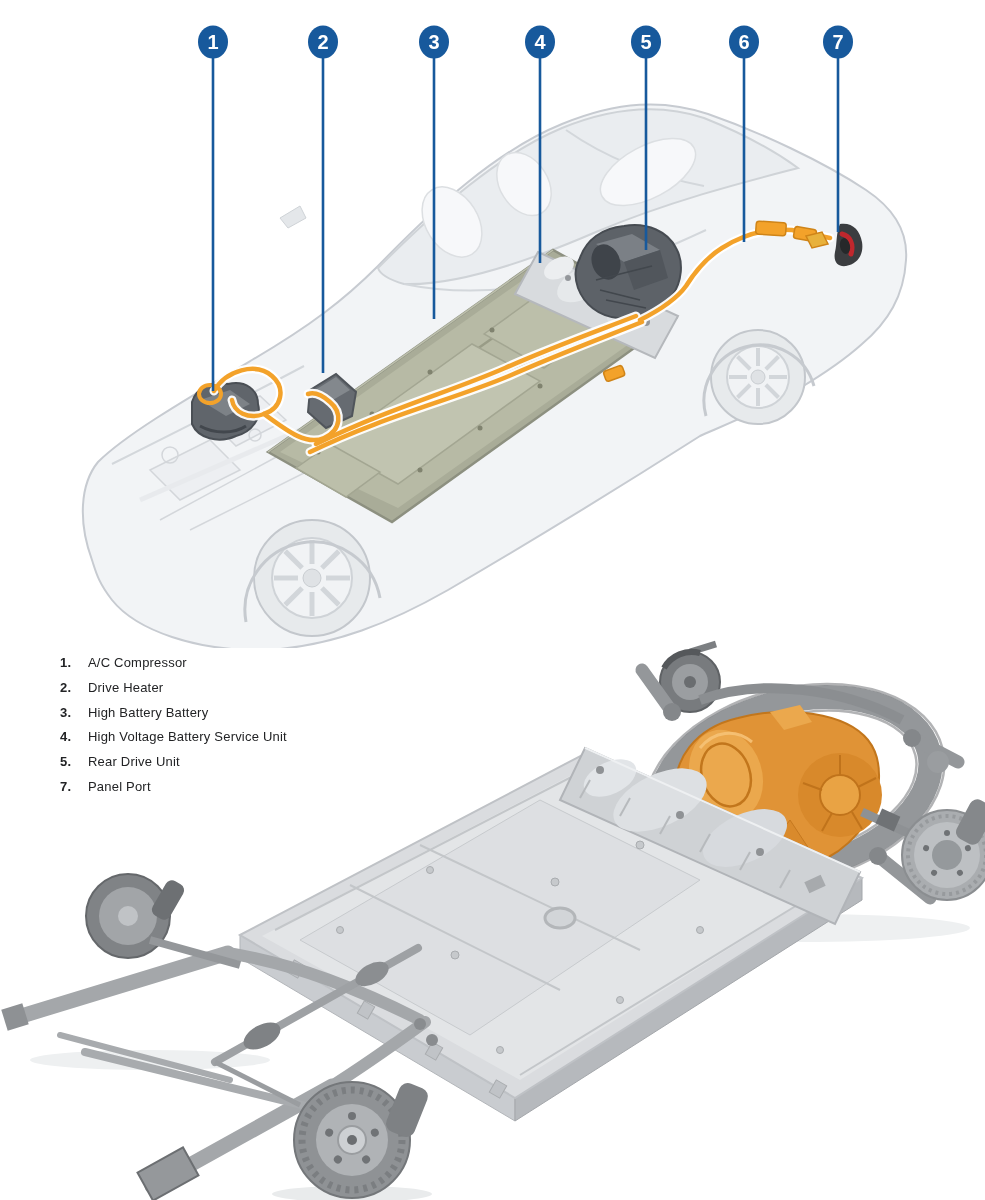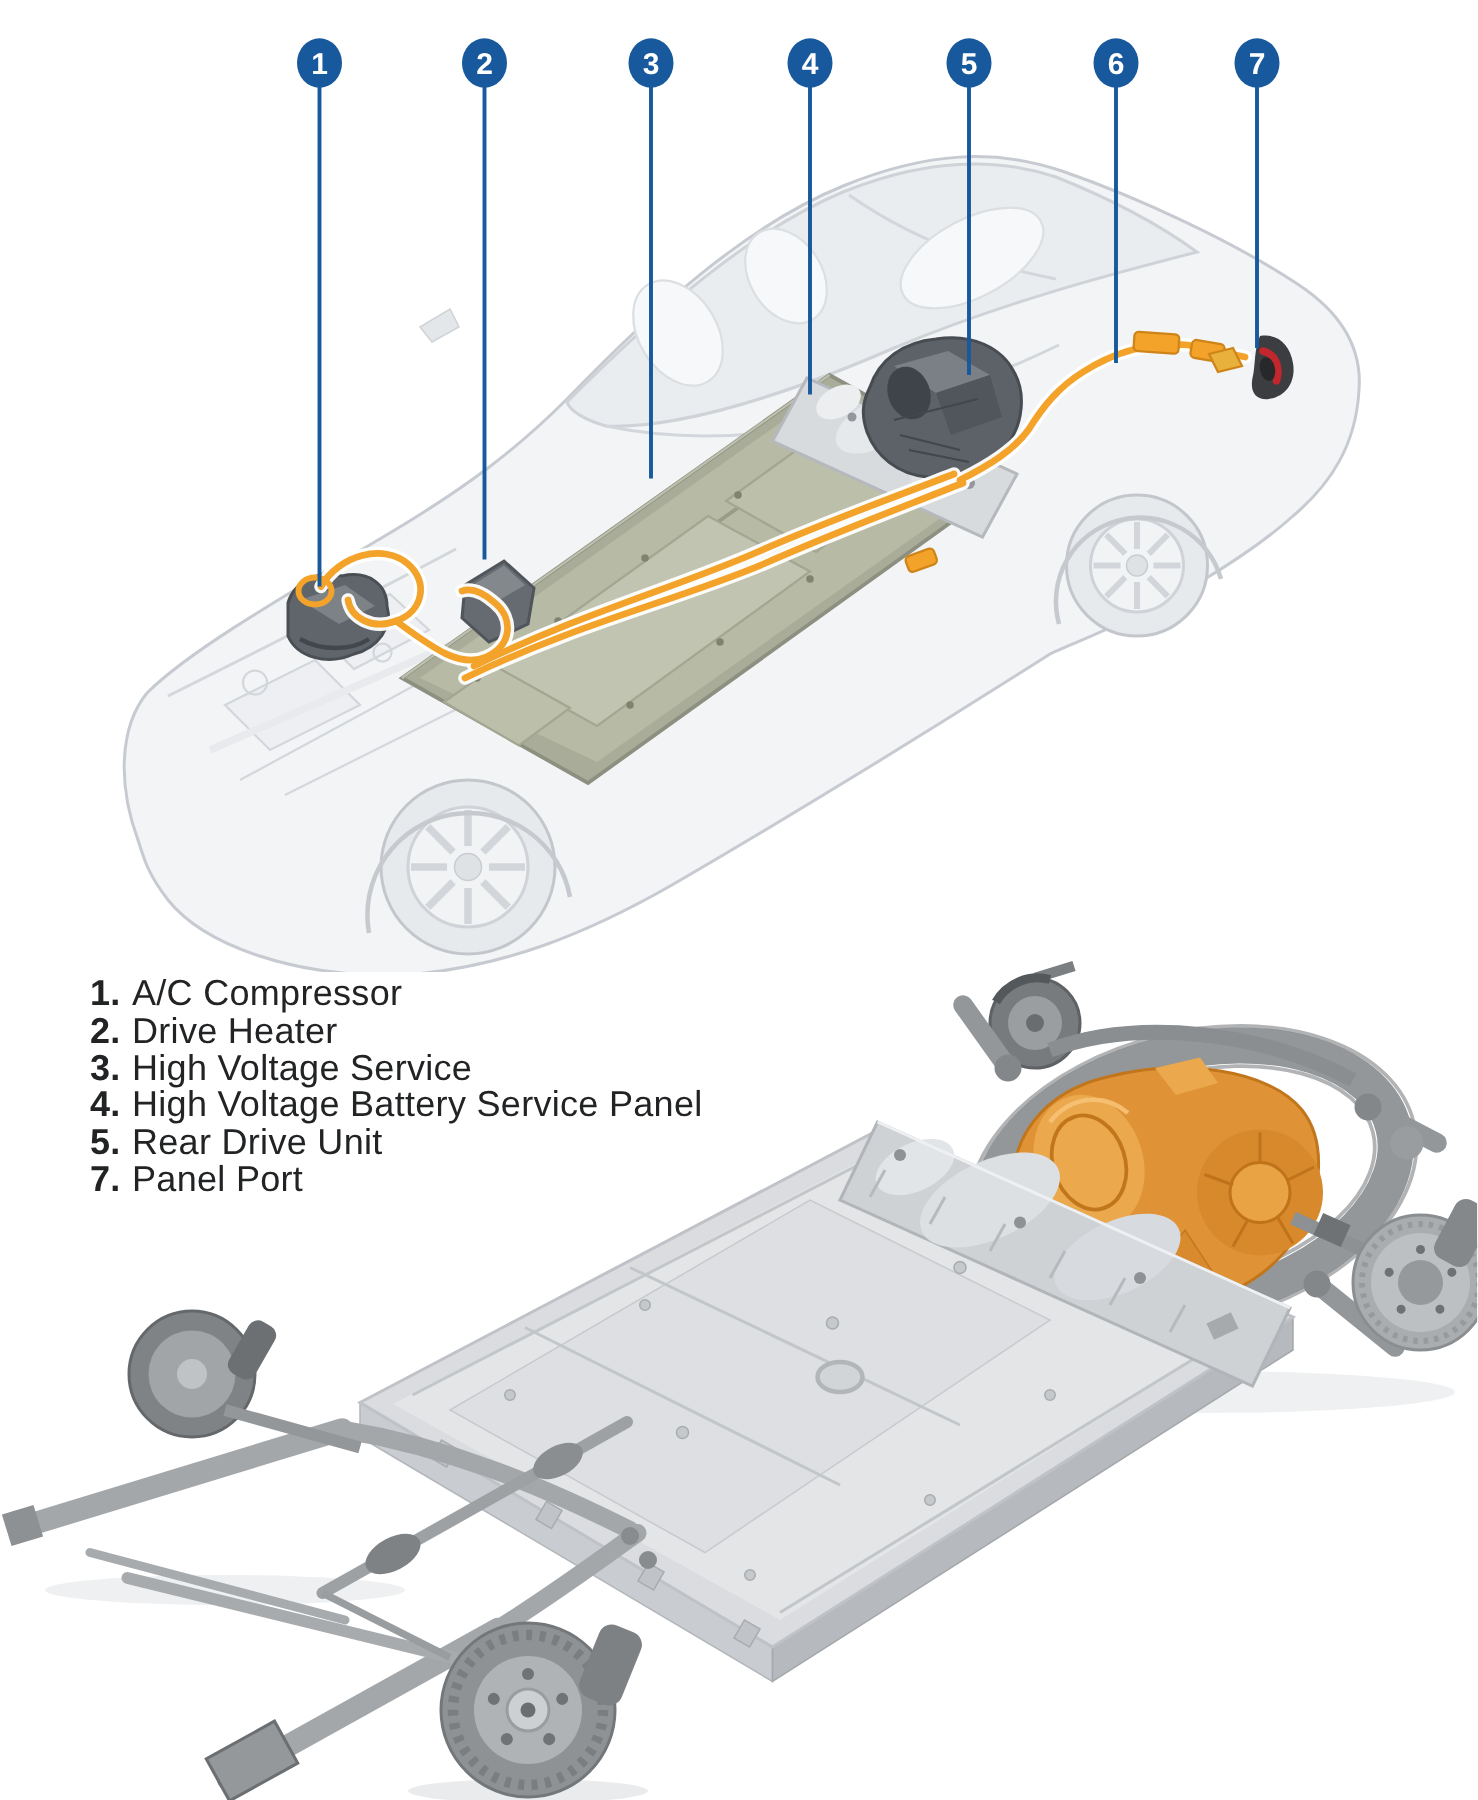--- a/index.html
+++ b/index.html
@@ -14,21 +14,21 @@
   html,body{margin:0;padding:0;background:#fff;}
   .page{
     position:relative;width:985px;height:1200px;background:var(--page-bg);
     overflow:hidden;font-family:"Liberation Sans",sans-serif;
   }
   svg{position:absolute;left:0;display:block;}
   #top-svg{top:0;}
   #bottom-svg{top:636px;}
   .legend{
     position:absolute;left:60px;top:651px;
-    font-size:24px;line-height:24.8px;color:var(--text);letter-spacing:.2px;
+    font-size:13px;line-height:24.8px;color:var(--text);letter-spacing:.2px;
   }
   .legend-row{white-space:nowrap;}
   .legend-num{display:inline-block;min-width:28px;font-weight:bold;}
   
   .leader{stroke:var(--callout-blue);stroke-width:2.6;fill:none;}
   .marker{fill:var(--callout-blue);}
   .marker-num{fill:#fff;font:bold 20px "Liberation Sans",sans-serif;text-anchor:middle;}
   .cable-casing{stroke:#ffffff;stroke-width:9;fill:none;opacity:.95;stroke-linecap:round;}
   .cable{stroke:var(--cable-orange);stroke-width:4.5;fill:none;stroke-linecap:round;}
   .ghost-fill{fill:#f2f4f6;stroke:#c7cbd1;stroke-width:2;}
@@ -246,22 +246,22 @@
         <line class="leader" x1="838" y1="58" x2="838" y2="232"></line>
         <ellipse class="marker" cx="838" cy="42" rx="15" ry="16.5"></ellipse>
         <text class="marker-num" x="838" y="49">7</text>
       </g>
     </g>
   </svg>
 
   <div class="legend">
     <div class="legend-row"><span class="legend-num">1.</span><span>A/C Compressor</span></div>
     <div class="legend-row"><span class="legend-num">2.</span><span>Drive Heater</span></div>
-    <div class="legend-row"><span class="legend-num">3.</span><span>High Voltage Service</span></div>
-    <div class="legend-row"><span class="legend-num">4.</span><span>High Voltage Battery Service Panel</span></div>
+    <div class="legend-row"><span class="legend-num">3.</span><span>High Battery Battery</span></div>
+    <div class="legend-row"><span class="legend-num">4.</span><span>High Voltage Battery Service Unit</span></div>
     <div class="legend-row"><span class="legend-num">5.</span><span>Rear Drive Unit</span></div>
     <div class="legend-row"><span class="legend-num">7.</span><span>Panel Port</span></div>
   </div>
 
   <svg id="bottom-svg" width="985" height="564" viewBox="0 636 985 564">
 
     <g fill="#eef0f1">
       <ellipse cx="800" cy="928" rx="170" ry="14"></ellipse>
       <ellipse cx="352" cy="1194" rx="80" ry="8" fill="#e9ebec"></ellipse>
       <ellipse cx="150" cy="1060" rx="120" ry="10"></ellipse>

